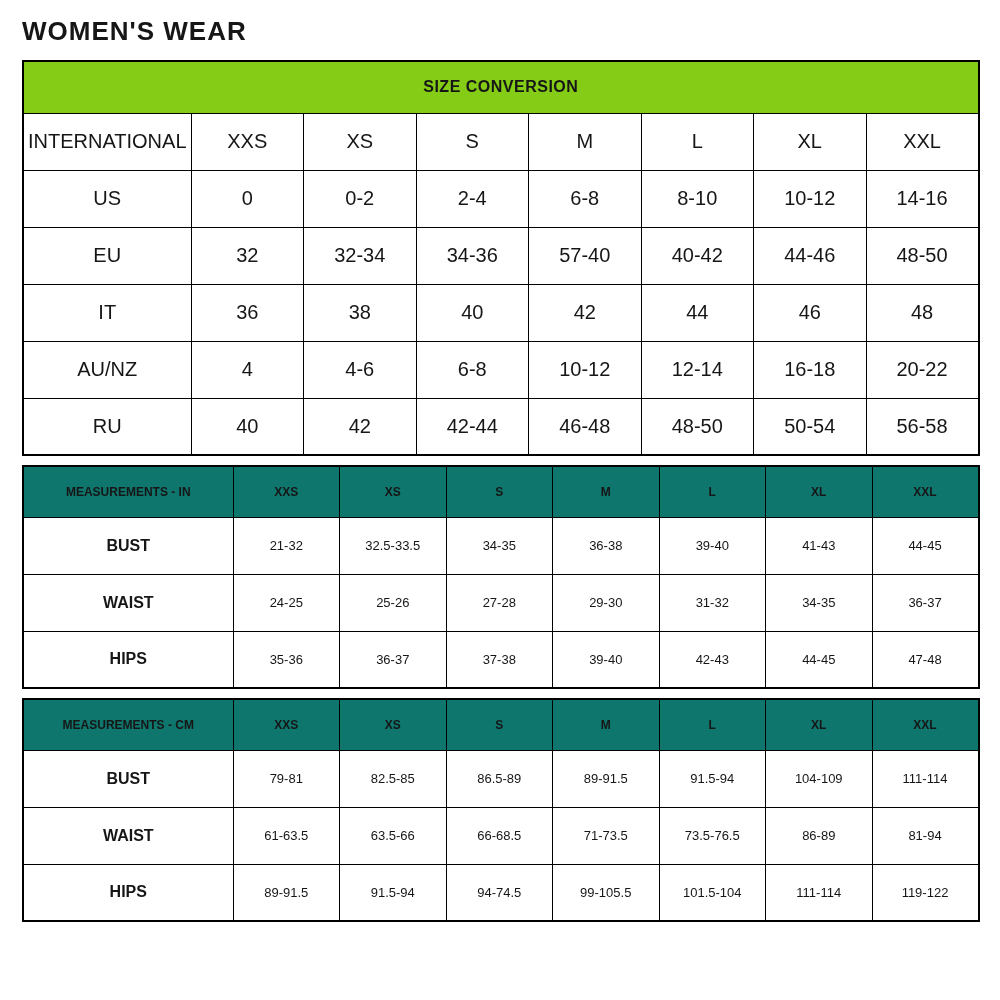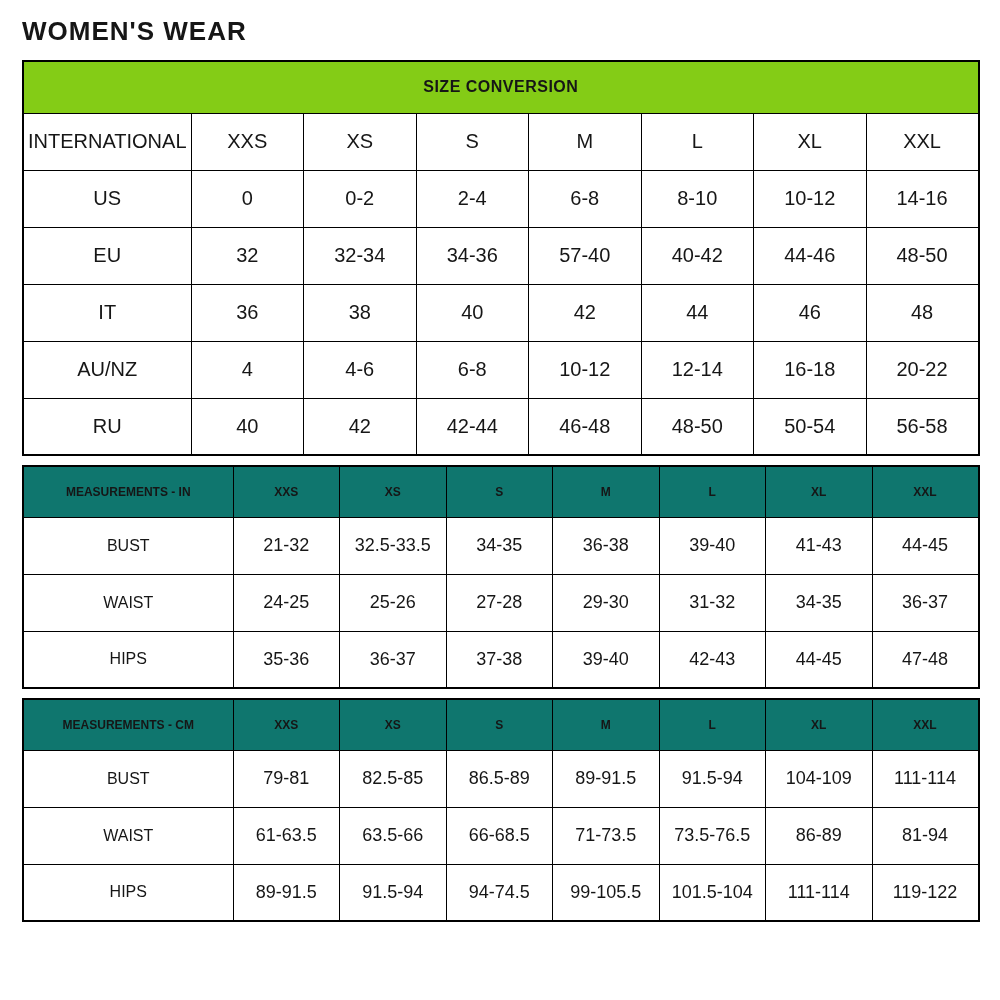--- a/index.html
+++ b/index.html
@@ -44,22 +44,22 @@
   .conv col.label-col { width: 168px; }
   .conv col.size-col  { width: 112.5px; }
   
   .meas thead th {
     background: #0f766e;
     font-weight: 700;
     font-size: 12px;
     height: 51px;
   }
   .meas td { height: 57px; }
-  .meas td.row-label { font-size: 16px; font-weight: 400; }
-  .meas td.value-cell { font-size: 18px; font-weight: 400; }
+  .meas td.row-label { font-size: 16px; font-weight: 700; }
+  .meas td.value-cell { font-size: 13px; font-weight: 400; }
   .meas col.label-col { width: 210px; }
   .meas col.size-col  { width: 106.5px; }
 </style>
 </head>
 <body>
 
 <div class="page">
 
   <div class="title">WOMEN'S WEAR</div>
 

